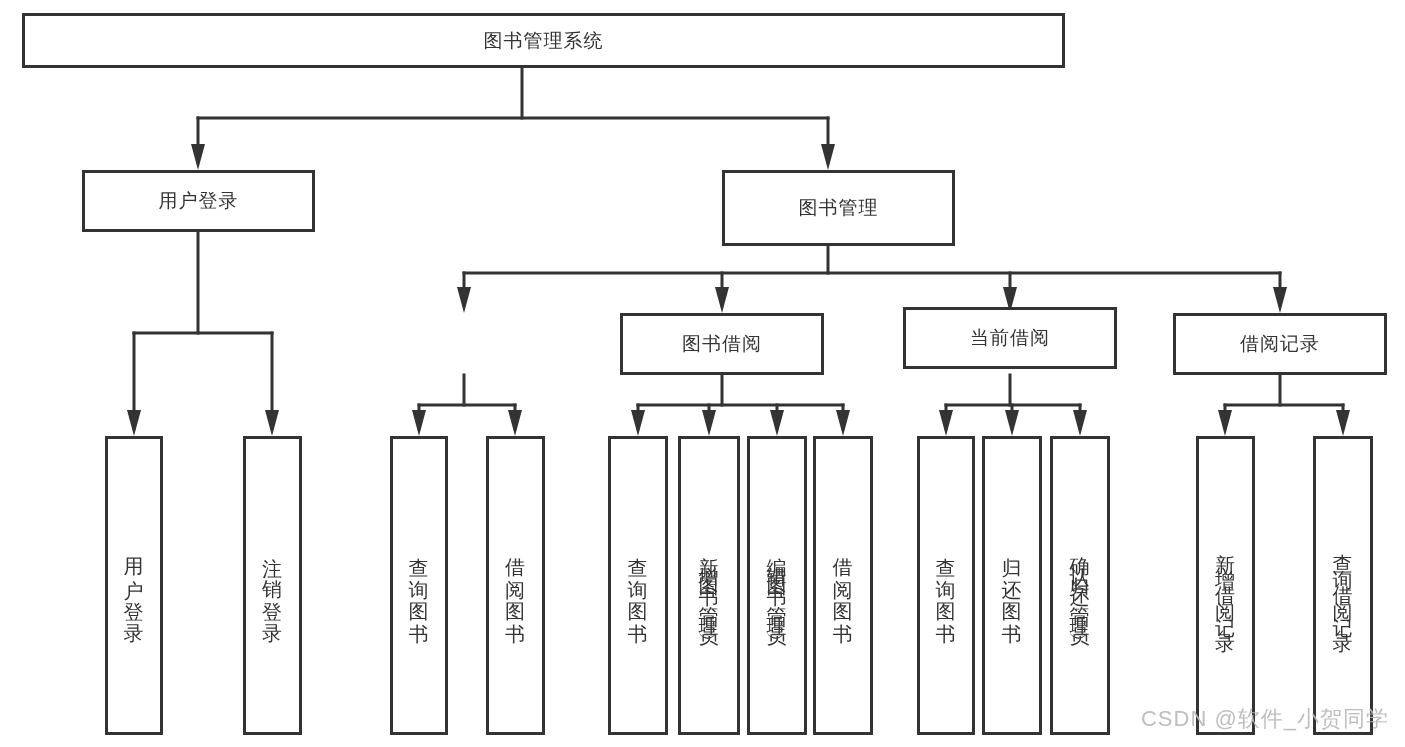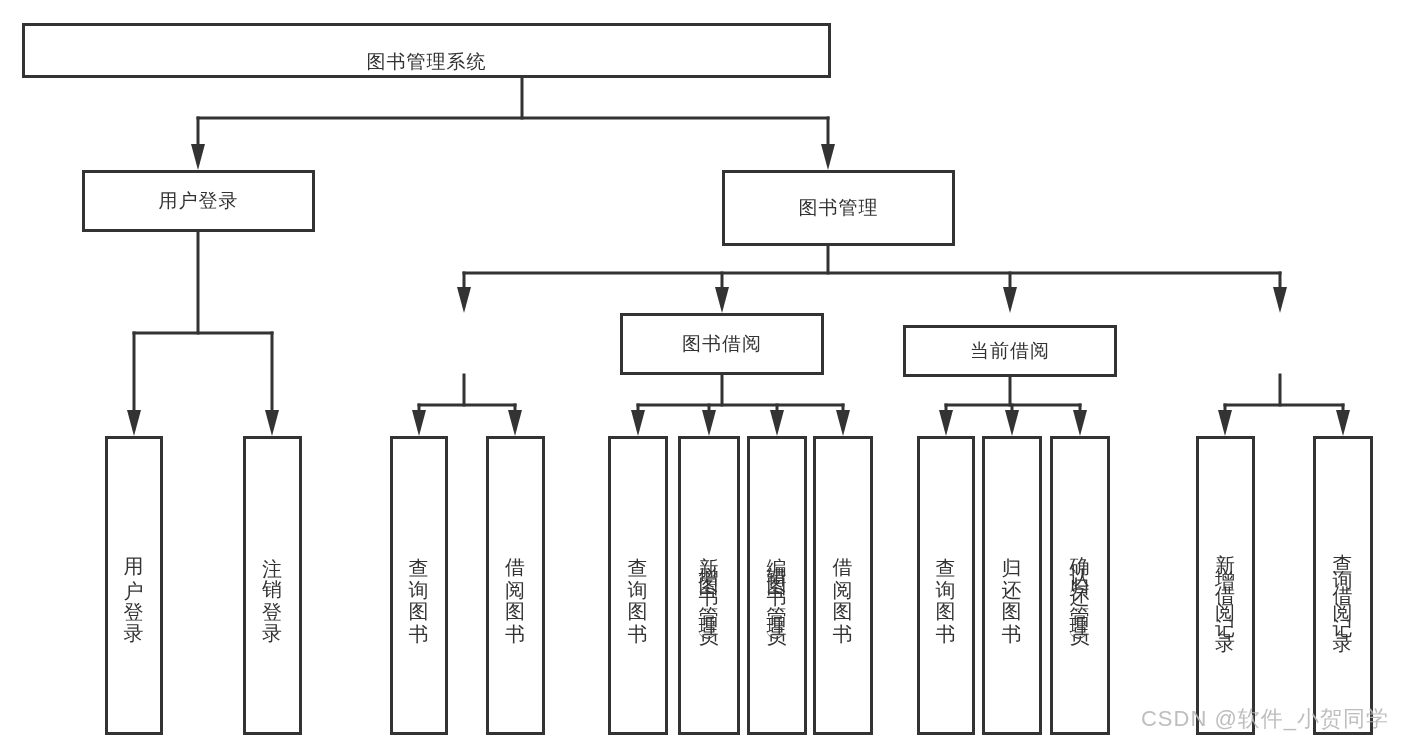--- a/index.html
+++ b/index.html
@@ -27,26 +27,26 @@
     font-size:20px;
     line-height:1;
     color:#333333;
     white-space:nowrap;
   }
   .ls-4 .vtext{letter-spacing:22px;}
   .ls-6 .vtext{letter-spacing:16px;}
   .ls-9 .vtext{letter-spacing:10px;}
 
   
-  #n-root {left:22px;  top:23px;  width:809px; height:55px;align-items:flex-end;}
+  #n-root {left:22px;  top:13px;  width:1043px; height:55px;}
   #n-l2-0 {left:82px;  top:170px; width:233px;  height:62px;}
   #n-l2-1 {left:712px; top:170px; width:233px;  height:76px;margin-left:10px;}
   #n-l3-0 {left:362px; top:313px; width:204px;  height:62px;}
   #n-l3-1 {left:620px; top:313px; width:204px;  height:62px;}
-  #n-l3-2 {left:903px; top:325px; width:214px;  height:52px;}
+  #n-l3-2 {left:903px; top:307px; width:214px;  height:62px;}
   #n-l3-3 {left:1173px;top:313px; width:214px;  height:62px;}
 
   .leaf{top:436px;height:299px;}
   #leaf-0 {left:105px; width:58px;}
   #leaf-1 {left:243px; width:59px;}
   #leaf-2 {left:390px; width:58px;}
   #leaf-3 {left:486px; width:59px;}
   #leaf-4 {left:608px; width:60px;}
   #leaf-5 {left:678px; width:62px;}
   #leaf-6 {left:747px; width:60px;}
@@ -160,20 +160,23 @@
   <div class="node" id="n-l2-1">
     <span class="hlabel">图书管理</span>
   </div>
 
   <div class="node" id="n-l3-1">
     <span class="hlabel">图书借阅</span>
   </div>
   <div class="node" id="n-l3-2">
     <span class="hlabel">当前借阅</span>
   </div>
+  <div class="node" id="n-l3-3">
+    <span class="hlabel">借阅记录</span>
+  </div>
 
   <div class="node leaf ls-4" id="leaf-0">
     <span class="vtext">用户登录</span>
   </div>
   <div class="node leaf ls-4" id="leaf-1">
     <span class="vtext">注销登录</span>
   </div>
 
   <div class="node leaf ls-4" id="leaf-2">
     <span class="vtext">查询图书</span>

